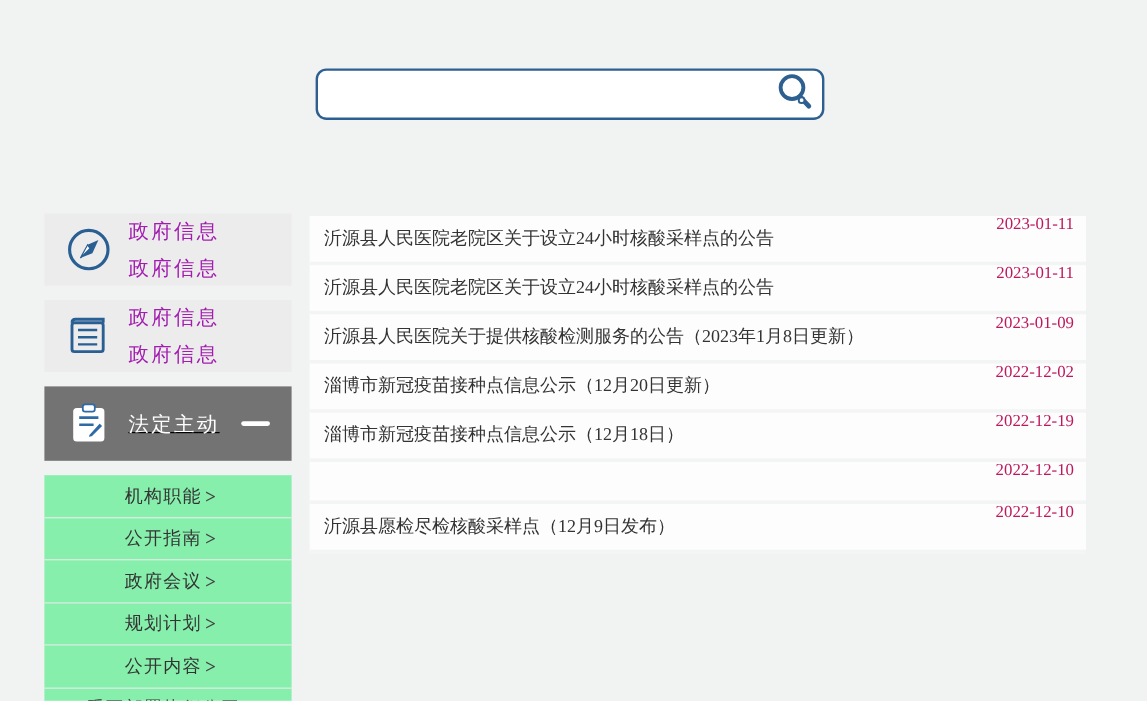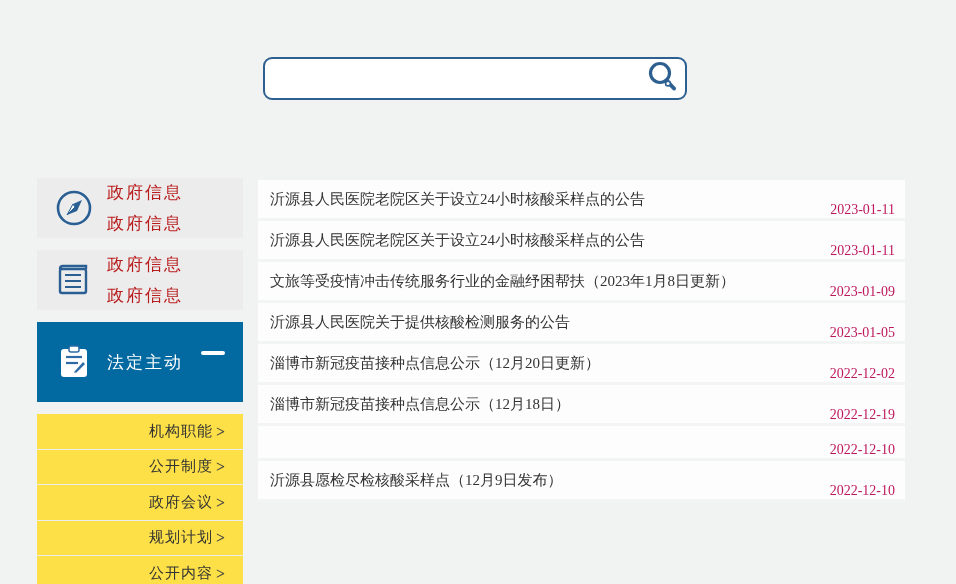--- a/index.html
+++ b/index.html
@@ -62,48 +62,49 @@
     display: flex;
     align-items: center;
     justify-content: center;
     flex: none;
   }
   .side-label {
     margin-left: 10px;
     font-size: 17px;
     line-height: 31px;
     letter-spacing: 2px;
-    color: #b91c1c;
+    color: #a21caf;
   }
   .side-item.active {
-    height: 80px;
-    background: #0369a1;
+    height: 62px;
+    background: #737373;
     position: relative;
+    text-decoration: underline;
   }
   .side-item.active .side-label { color: #ffffff; }
   .minus-glyph {
     position: absolute;
     right: 18px; top: 29px;
     width: 24px; height: 4px;
     background: #ffffff;
     border-radius: 2px;
   }
 
   .submenu {
     list-style: none;
     width: 100%;
     margin-top: 4px;
   }
   .submenu li {
     height: 35.5px;
-    background: #fde047;
+    background: #86efac;
     border-bottom: 1px solid #ebecec;
     display: flex;
     align-items: center;
-    justify-content: flex-end;
+    justify-content: center;
     padding: 0 14px 0 22px;
     font-size: 15px;
     color: #333333;
     letter-spacing: 1px;
     cursor: pointer;
   }
   .submenu .chev {
     color: #444444;
     font-size: 15px;
     font-family: "DejaVu Sans", sans-serif;
@@ -114,21 +115,21 @@
   .news-list {
     position: absolute;
     left: 258px; top: 180px;
     width: 647px;
   }
   .news-row {
     background: #fdfdfd;
     min-height: 35px;
     border-bottom: 3px solid #f3f4f4;
     display: flex;
-    align-items: flex-end;
+    align-items: flex-start;
     padding: 0 10px 0 12px;
     cursor: pointer;
   }
   .news-title {
     font-size: 15px;
     color: #333333;
     line-height: 38px;
     text-decoration: none;
     max-width: 632px;
   }
@@ -204,21 +205,21 @@
     </span>
     <span class="minus-glyph"></span>
   </div>
 
   <ul class="submenu">
     <li>
       <span>机构职能</span>
       <span class="chev">＞</span>
     </li>
     <li>
-      <span>公开制度</span>
+      <span>公开指南</span>
       <span class="chev">＞</span>
     </li>
     <li>
       <span>政府会议</span>
       <span class="chev">＞</span>
     </li>
     <li>
       <span>规划计划</span>
       <span class="chev">＞</span>
     </li>
@@ -236,26 +237,22 @@
 <main class="news-list">
   <div class="news-row">
     <a class="news-title">沂源县人民医院老院区关于设立24小时核酸采样点的公告</a>
     <span class="news-date">2023-01-11</span>
   </div>
   <div class="news-row">
     <a class="news-title">沂源县人民医院老院区关于设立24小时核酸采样点的公告</a>
     <span class="news-date">2023-01-11</span>
   </div>
   <div class="news-row">
-    <a class="news-title">文旅等受疫情冲击传统服务行业的金融纾困帮扶（2023年1月8日更新）</a>
+    <a class="news-title">沂源县人民医院关于提供核酸检测服务的公告（2023年1月8日更新）</a>
     <span class="news-date">2023-01-09</span>
-  </div>
-  <div class="news-row">
-    <a class="news-title">沂源县人民医院关于提供核酸检测服务的公告</a>
-    <span class="news-date">2023-01-05</span>
   </div>
   <div class="news-row">
     <a class="news-title">淄博市新冠疫苗接种点信息公示（12月20日更新）</a>
     <span class="news-date">2022-12-02</span>
   </div>
   <div class="news-row">
     <a class="news-title">淄博市新冠疫苗接种点信息公示（12月18日）</a>
     <span class="news-date">2022-12-19</span>
   </div>
   <div class="news-row">

